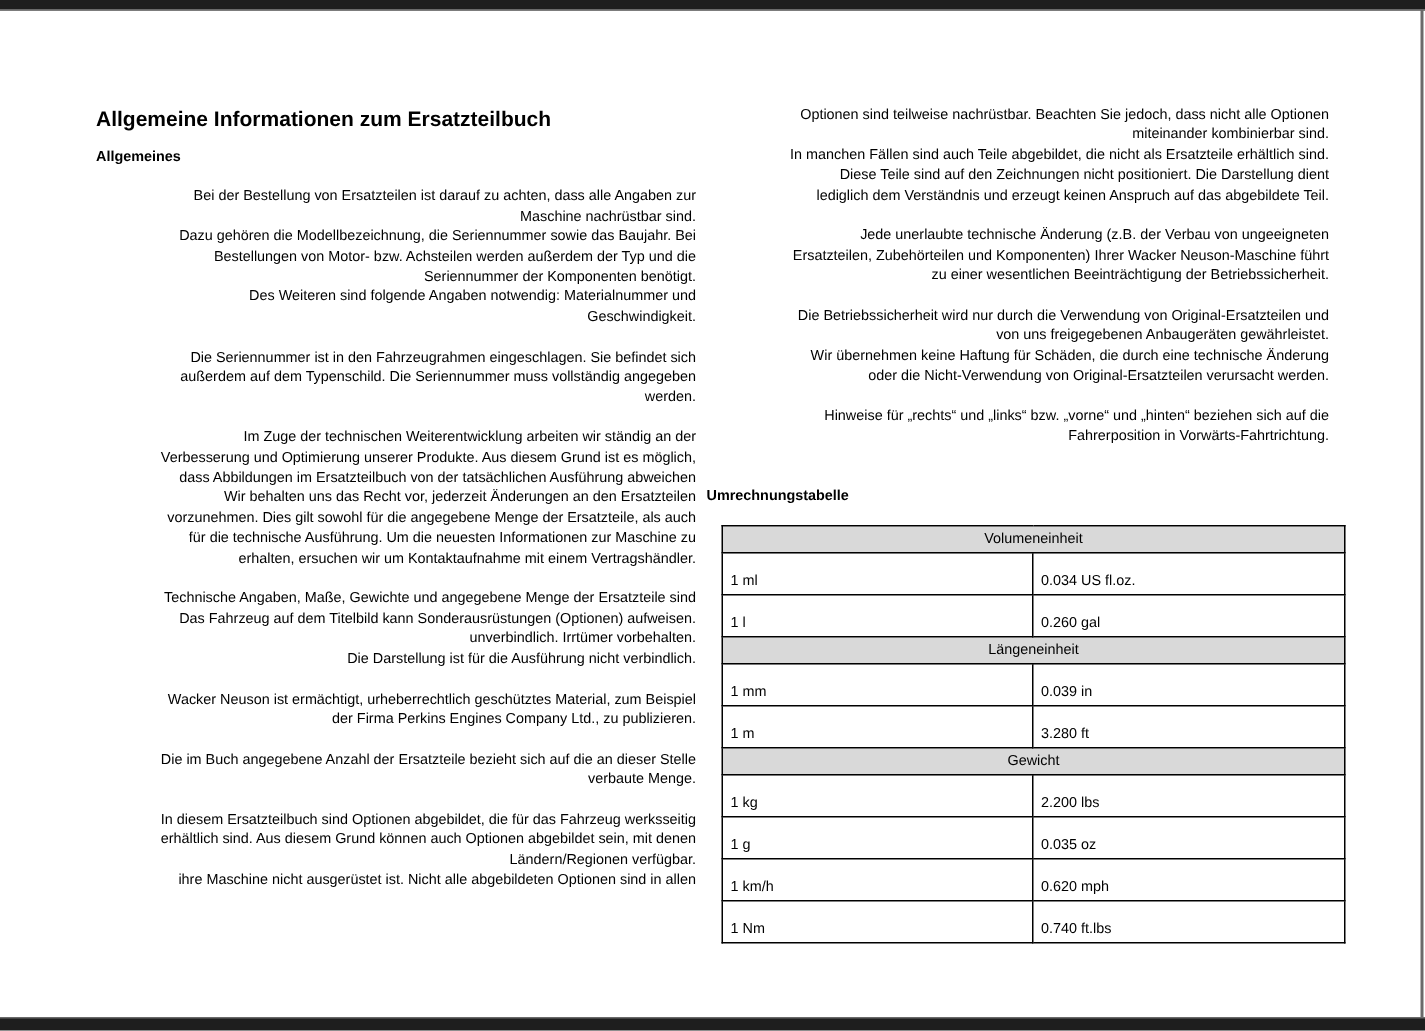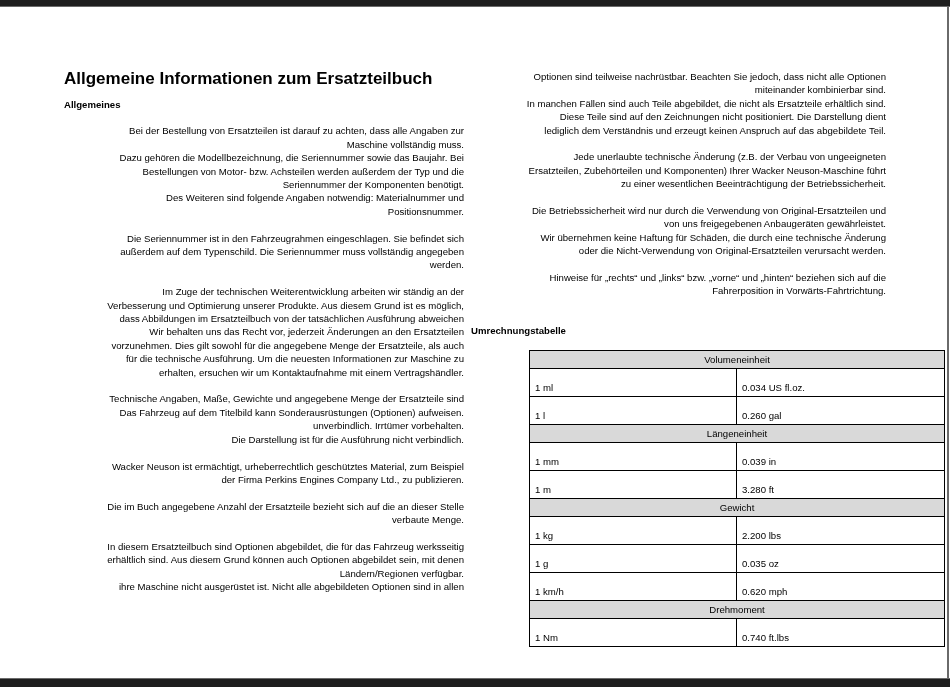--- a/index.html
+++ b/index.html
@@ -10,30 +10,30 @@
     color: #000;
   }
   .topbar { position: absolute; left: 0; top: 0; width: 950px; height: 6px; background: #1e1e1e; border-bottom: 1px solid #6a6a6a; }
   .bottombar { position: absolute; left: 0; top: 678px; width: 950px; height: 9px; background: #1e1e1e; border-top: 1px solid #6a6a6a; }
   .rightedge { position: absolute; left: 947px; top: 6px; width: 2px; height: 672px; background: #6a6a6a; }
 
   .col { position: absolute; font-size: 9.6px; line-height: 13.4px; }
   .col-left { left: 64px; top: 70px; width: 400px; }
   .col-right { left: 486px; top: 70px; width: 400px; }
 
-  .page-title { font-size: 17px; font-weight: bold; line-height: 18px; margin: 0 0 10px 0; }
+  .page-title { font-size: 14px; font-weight: bold; line-height: 18px; margin: 0 0 10px 0; }
   .section-head { font-size: 9.6px; font-weight: bold; margin: 0 0 13px 0; line-height: 13.4px; }
   .para { margin: 0 0 13.4px 0; text-align: right; }
   .line { display: block; white-space: nowrap; }
 
   .table-head { position: absolute; left: 471px; top: 325px; font-size: 9.6px; font-weight: bold; }
 
   table.conv {
     position: absolute; left: 481px; top: 350px; width: 416px;
-    border-collapse: collapse; font-size: 9.6px; margin-left: 48px;
+    border-collapse: collapse; font-size: 9.6px;
   }
   table.conv td {
     border: 1px solid #000; height: 17px; padding: 10px 0 0 5px; line-height: 13px;
   }
   table.conv td.group {
     background: #d9d9d9; text-align: center; padding: 0; border-bottom: 1px solid #000;
   }
   table.conv td.c1 { width: 201px; }
 </style>
 </head>
@@ -42,26 +42,26 @@
 <div class="topbar"></div>
 <div class="rightedge"></div>
 <div class="bottombar"></div>
 
 <div class="col col-left">
   <h1 class="page-title">Allgemeine Informationen zum Ersatzteilbuch</h1>
   <div class="section-head">Allgemeines</div>
   <div id="left-paras">
       <p class="para">
         <span class="line">Bei der Bestellung von Ersatzteilen ist darauf zu achten, dass alle Angaben zur</span>
-        <span class="line">Maschine vollständig muss.</span>
+        <span class="line">Maschine nachrüstbar sind.</span>
         <span class="line">Dazu gehören die Modellbezeichnung, die Seriennummer sowie das Baujahr. Bei</span>
         <span class="line">Bestellungen von Motor- bzw. Achsteilen werden außerdem der Typ und die</span>
         <span class="line">Seriennummer der Komponenten benötigt.</span>
         <span class="line">Des Weiteren sind folgende Angaben notwendig: Materialnummer und</span>
-        <span class="line">Positionsnummer.</span>
+        <span class="line">Geschwindigkeit.</span>
       </p>
       <p class="para">
         <span class="line">Die Seriennummer ist in den Fahrzeugrahmen eingeschlagen. Sie befindet sich</span>
         <span class="line">außerdem auf dem Typenschild. Die Seriennummer muss vollständig angegeben</span>
         <span class="line">werden.</span>
       </p>
       <p class="para">
         <span class="line">Im Zuge der technischen Weiterentwicklung arbeiten wir ständig an der</span>
         <span class="line">Verbesserung und Optimierung unserer Produkte. Aus diesem Grund ist es möglich,</span>
         <span class="line">dass Abbildungen im Ersatzteilbuch von der tatsächlichen Ausführung abweichen</span>
@@ -154,20 +154,17 @@
       </tr>
       <tr>
         <td class="c1">1 g</td>
         <td>0.035 oz</td>
       </tr>
       <tr>
         <td class="c1">1 km/h</td>
         <td>0.620 mph</td>
       </tr>
       <tr>
-        <td colspan="2" class="group">Drehmoment</td>
-      </tr>
-      <tr>
         <td class="c1">1 Nm</td>
         <td>0.740 ft.lbs</td>
       </tr>
     </tbody>
 </table>
 
 </body></html>

